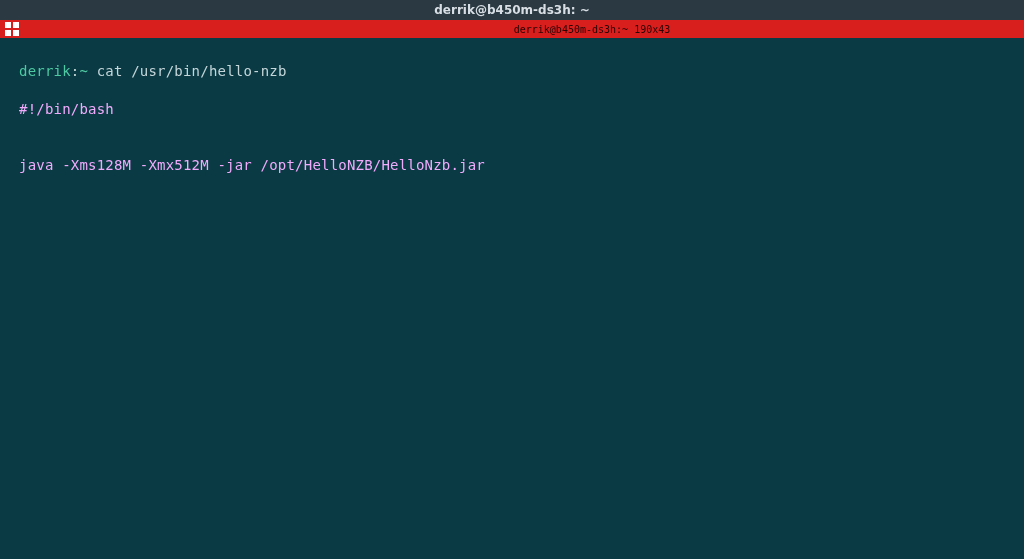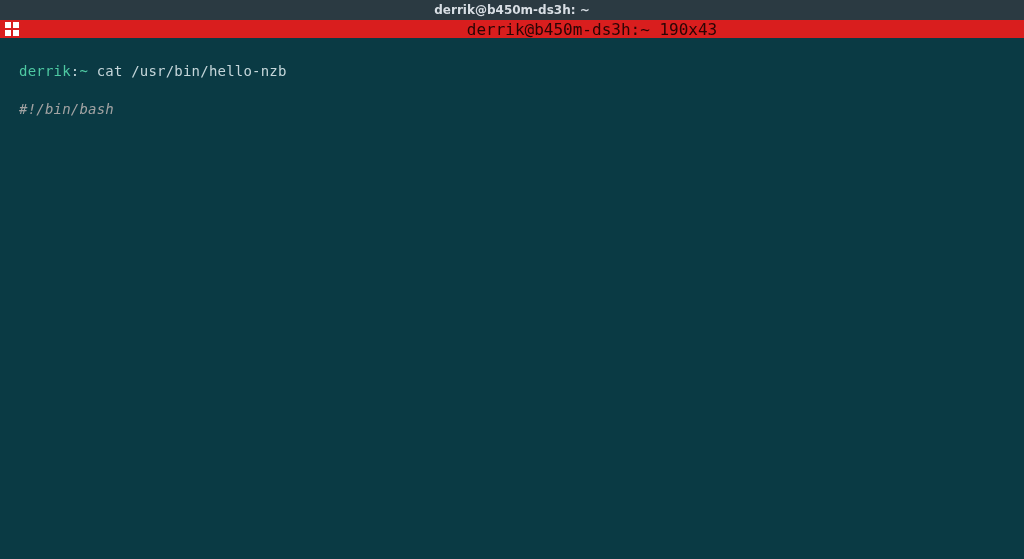--- a/index.html
+++ b/index.html
@@ -41,35 +41,35 @@
       gap: 2px;
     }
     .tab-icon span {
       background: #ffffff;
     }
     .tab-info {
       position: absolute;
       left: 50%;
       transform: translateX(-50%);
       margin-left: 80px;
-      font-size: 16px;
+      font-size: 10px;
       color: #2a0505;
     }
     .terminal {
       padding: 5px 19px;
       color: #c5d6da;
       line-height: 1.35;
       white-space: pre;
       letter-spacing: 0.2px;
     }
     .prompt-user { color: #4ec9a2; }
     .prompt-colon { color: #c5d6da; }
     .prompt-tilde { color: #4ec9a2; }
     .command-text { color: #c5d6da; }
-    .output-text { color: #a3a3a3; font-style: italic; }
+    .output-text { color: #f0abfc; }
     .line { display: block; }
     .cursor {
       display: inline-block;
       width: 8px;
       height: 15px;
       border: 1px solid #c5d6da;
       vertical-align: text-bottom;
       margin-left: 2px;
     }
   </style>
@@ -87,13 +87,14 @@
       <span></span>
       <span></span>
   </div>
   <div class="tab-info">derrik@b450m-ds3h:~ 190x43</div>
 </div>
 
 <div class="terminal">
 <span class="line"><span class="prompt-user">derrik</span><span class="prompt-colon">:</span><span class="prompt-tilde">~</span> <span class="command-text">cat /usr/bin/hello-nzb</span></span>
 <span class="line output-text">#!/bin/bash</span>
 <span class="line output-text"></span>
+<span class="line output-text">java -Xms128M -Xmx512M -jar /opt/HelloNZB/HelloNzb.jar</span>
 </div>
 
 </body></html>

